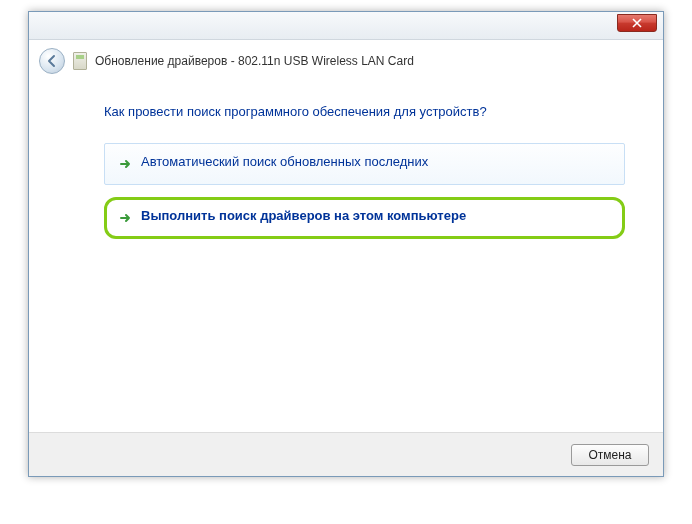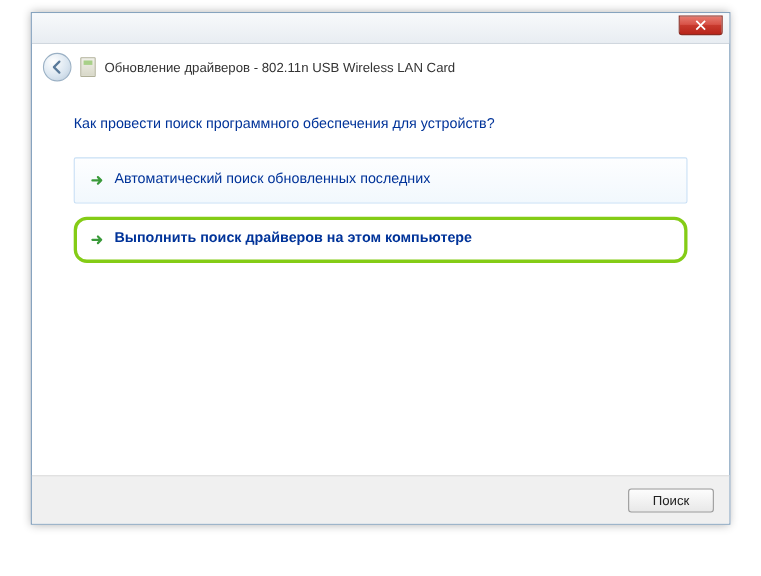--- a/index.html
+++ b/index.html
@@ -75,20 +75,21 @@
   top: 2px; left: 2px; right: 2px;
   height: 4px;
   background: #a8d088;
 }
 .title-text {
   font-size: 12px;
   color: #333;
 }
 .content {
   padding: 20px 38px 0 38px;
+  margin-left: 37px;
 }
 .heading {
   font-size: 13px;
   color: #003399;
   margin-bottom: 24px;
   font-weight: normal;
 }
 .option {
   border: 1px solid transparent;
   padding: 10px 12px 12px 12px;
@@ -196,16 +197,16 @@
             <path d="M3 7 L11 7 M8 4 L11 7 L8 10" stroke="#3a9a3a" stroke-width="2" fill="none" stroke-linecap="round" stroke-linejoin="round"></path>
           </svg>
       </div>
       <div class="option-body">
         <div class="option-title">Выполнить поиск драйверов на этом компьютере</div>
       </div>
     </div>
   </div>
 
   <div class="footer">
-    <button class="btn">Поиск</button>
+    <button class="btn">Отмена</button>
   </div>
 
 </div>
 
 </body></html>

